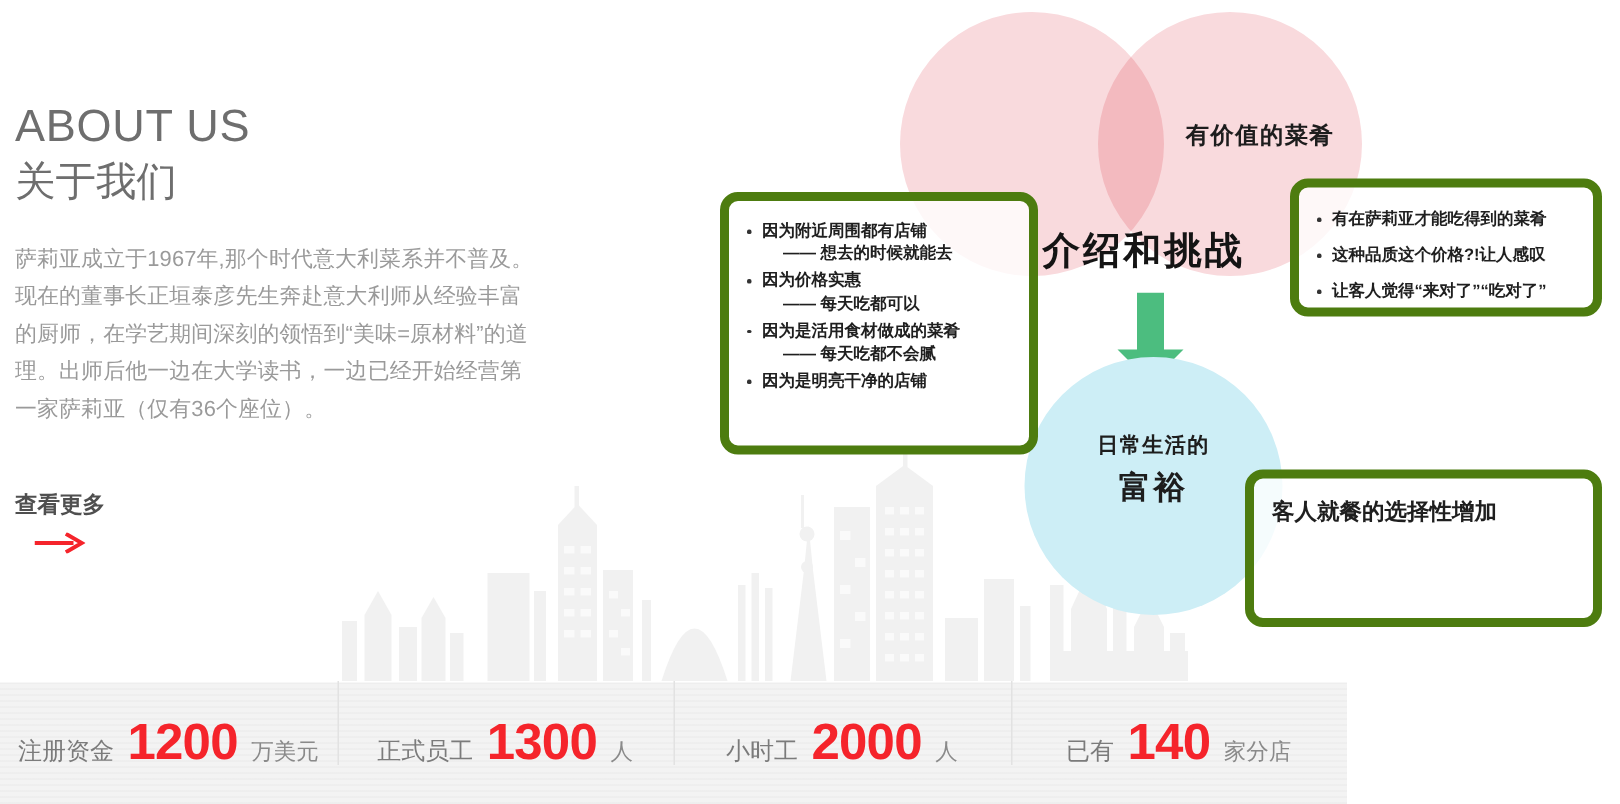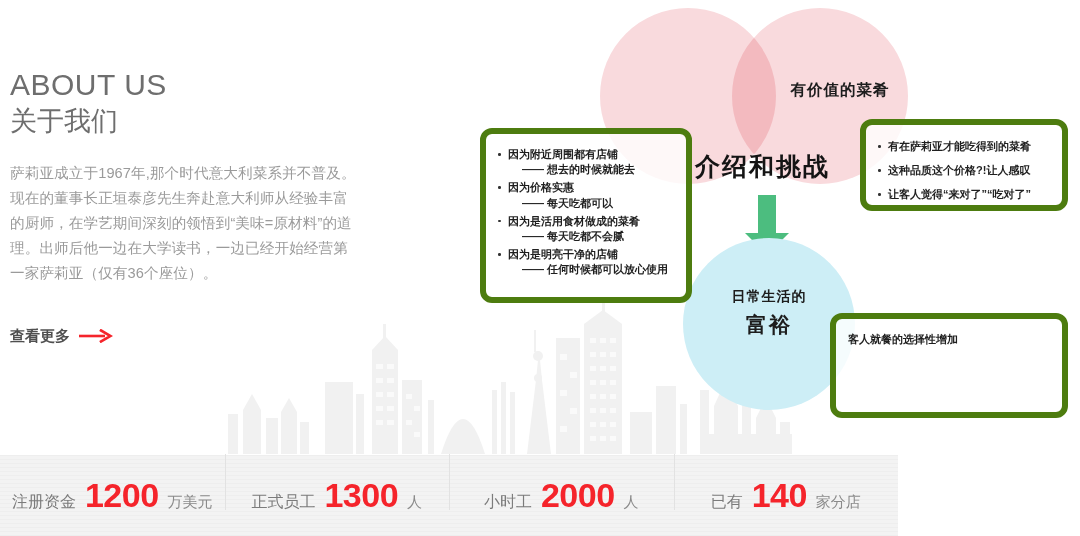--- a/index.html
+++ b/index.html
@@ -24,21 +24,21 @@
   .title-cn{
     font-size:27px;color:#6e6e6e;line-height:1.3;margin-top:2px;font-weight:400;
   }
   .body-copy{
     margin-top:22px;
     font-size:14.6px;line-height:1.72;color:#9a9a9a;width:352px;
     letter-spacing:.1px;
   }
   .more-link{
     margin-top:26px;display:inline-flex;align-items:center;gap:9px;
-    font-size:15px;color:#4f4f4f;font-weight:700;cursor:pointer;
+    font-size:15px;color:#4f4f4f;font-weight:700;cursor:pointer;flex-direction:column;
   }
   .more-arrow{display:inline-block;line-height:1;}
 
   
   .diagram{position:absolute;left:460px;top:0;width:620px;height:452px;}
 
   .circ{position:absolute;border-radius:50%;}
   .circ-pink{background:#f9dadd;}
   .circ-blue{background:#cdeef6;}
   .circ-label{
@@ -61,21 +61,21 @@
   .note-list{list-style:none;margin:0;padding:0;}
   .note-list li{
     font-size:11px;color:#1f1f1f;line-height:1.38;
     position:relative;padding-left:12px;margin-bottom:3px;font-weight:700;
   }
   .note-list li::before{
     content:"";position:absolute;left:2px;top:6px;
     width:2.5px;height:2.5px;background:#333;border-radius:50%;
   }
   .sub-line{display:block;padding-left:14px;font-weight:700;white-space:nowrap;}
-  .note-head{font-size:11px;font-weight:700;color:#1f1f1f;margin:0 0 6px 0;}
+  .note-head{font-size:15px;font-weight:700;color:#1f1f1f;margin:0 0 6px 0;}
   .note-list.tight li{margin-bottom:9px;}
   .note-list.indent li{padding-left:26px;}
   .note-list.indent li::before{left:14px;}
 
   
   .stats-bar{
     position:absolute;left:0;bottom:0;width:898px;height:81px;
     background:
       repeating-linear-gradient(180deg, rgba(0,0,0,.018) 0px, rgba(0,0,0,.018) 1px, rgba(255,255,255,0) 1px, rgba(255,255,255,0) 4px),
       #f3f3f3;
@@ -221,21 +221,20 @@
         <li>
           <span>因为价格实惠</span>
           <span class="sub-line">—— 每天吃都可以</span>
         </li>
         <li>
           <span>因为是活用食材做成的菜肴</span>
           <span class="sub-line">—— 每天吃都不会腻</span>
         </li>
         <li>
           <span>因为是明亮干净的店铺</span>
-          <span class="sub-line">—— 任何时候都可以放心使用</span>
         </li>
       </ul>
     </div>
 
     <div class="note-box" style="left:400px;top:119px;width:208px;height:92px;padding:14px 8px 0 10px;">
       <ul class="note-list tight">
         <li>有在萨莉亚才能吃得到的菜肴</li>
         <li>这种品质这个价格?!让人感叹</li>
         <li>让客人觉得“来对了”“吃对了”</li>
       </ul>

